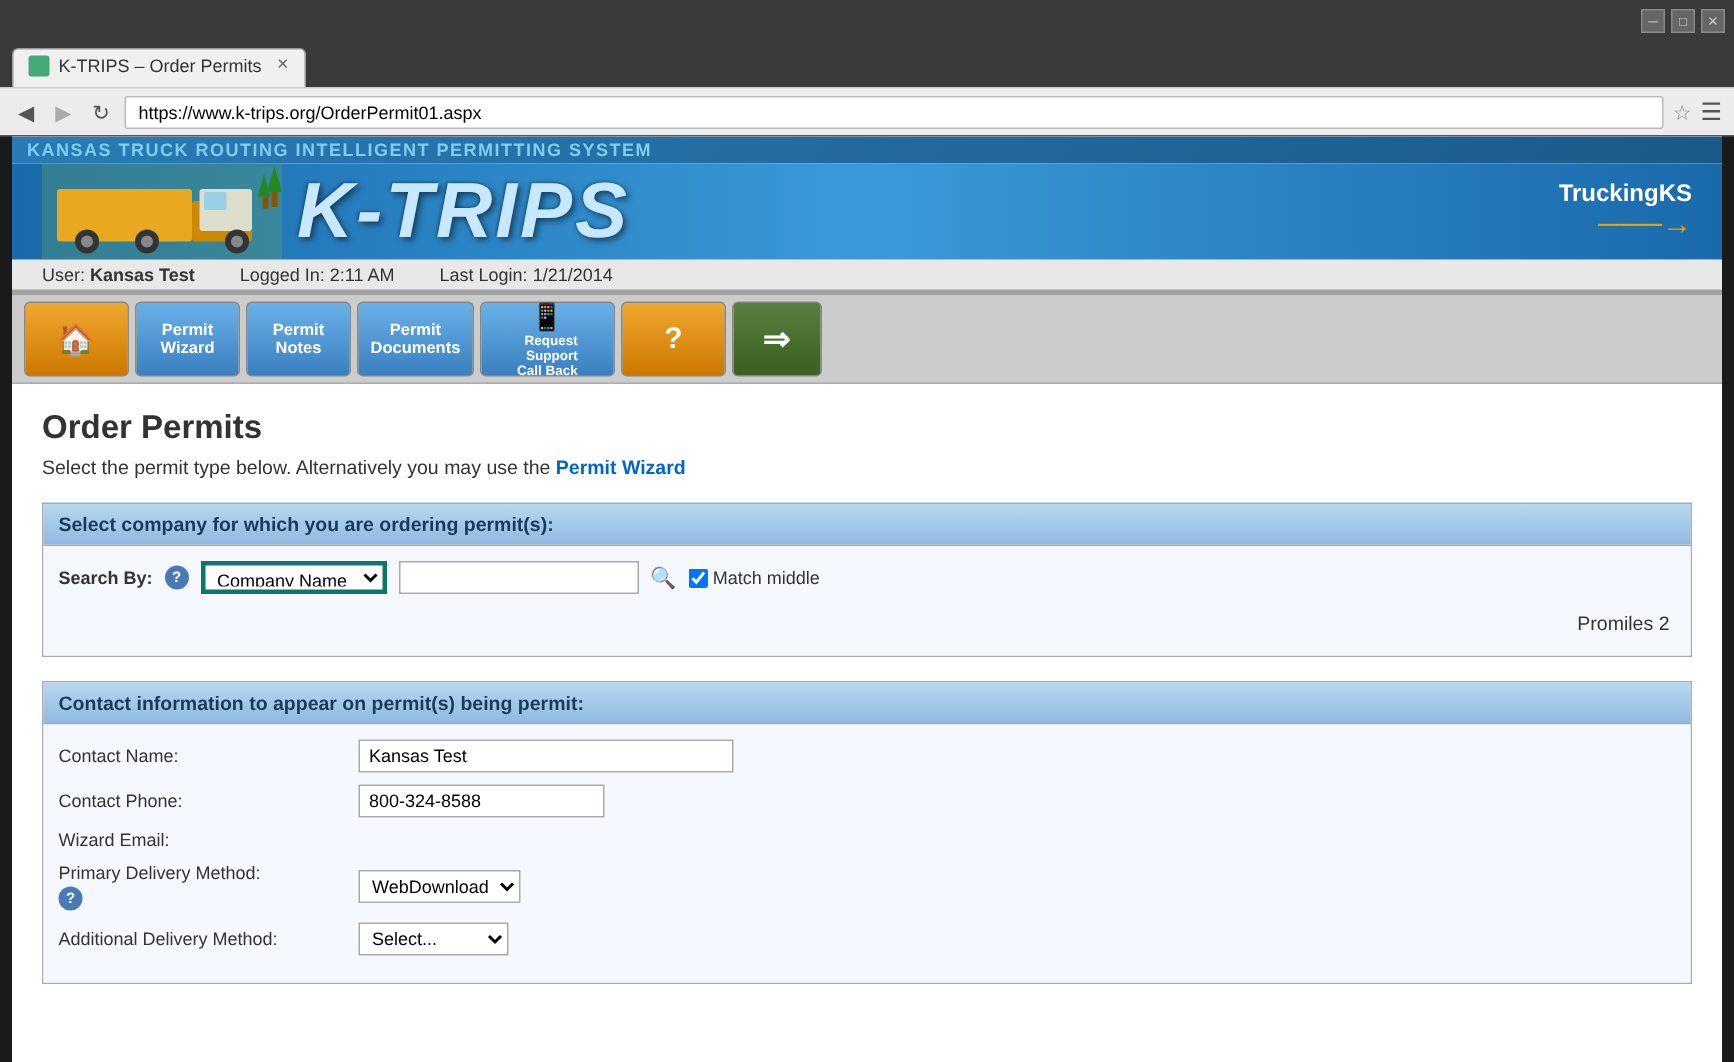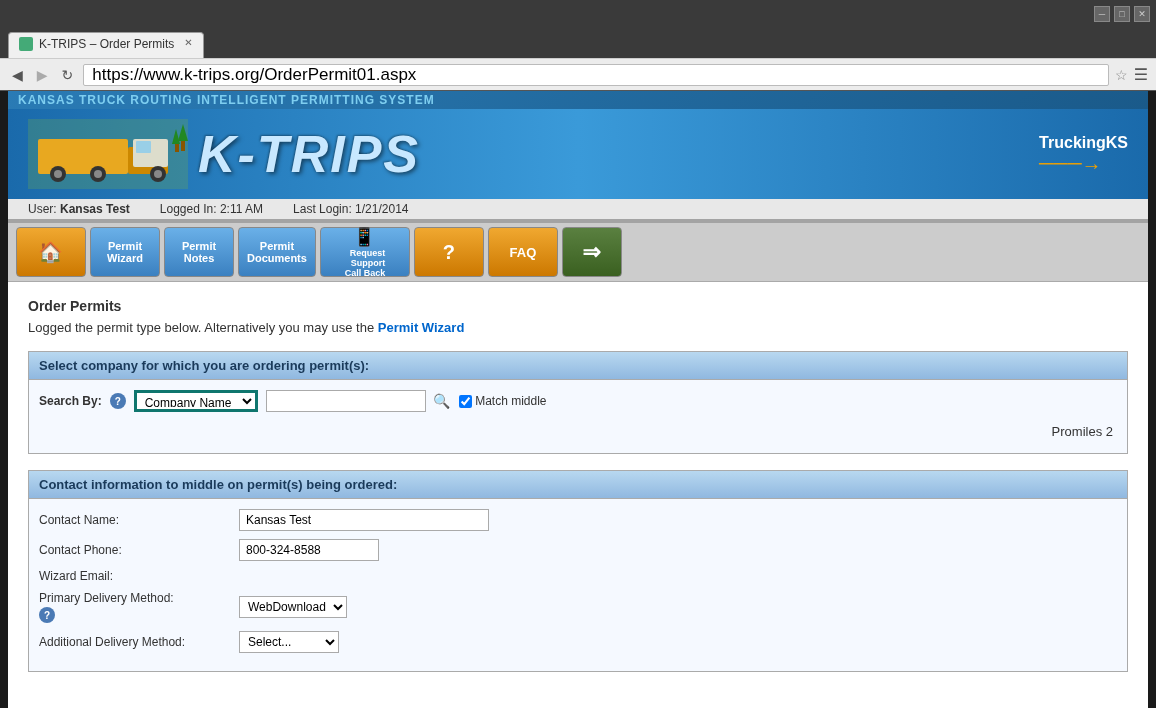--- a/index.html
+++ b/index.html
@@ -87,21 +87,21 @@
       font-size: 14px;
       color: #555;
       padding: 2px 4px;
     }
     .nav-btn:disabled { color: #aaa; cursor: default; }
     .address-input {
       flex: 1;
       border: 1px solid #bbb;
       border-radius: 2px;
       padding: 2px 8px;
-      font-size: 17px;
+      font-size: 12px;
       background: white;
       height: 22px;
     }
     .star-btn {
       font-size: 14px;
       color: #888;
       cursor: pointer;
       background: none;
       border: none;
     }
@@ -129,21 +129,21 @@
       font-size: 12px;
       font-weight: bold;
       letter-spacing: 1px;
       padding: 2px 10px;
       text-transform: uppercase;
     }
 
     
     .site-header {
       background: linear-gradient(to right, #1a6aab 0%, #3a9ad9 50%, #1a6aab 100%);
-      height: 90px;
+      height: 64px;
       display: flex;
       align-items: center;
       justify-content: space-between;
       padding: 0 20px;
       position: relative;
       overflow: hidden;
     }
     .site-header-left {
       display: flex;
       align-items: center;
@@ -161,21 +161,21 @@
       font-style: italic;
       margin-left: 10px;
     }
     .site-logo-text span {
       color: #c8e8ff;
     }
     .trucking-ks {
       color: white;
       font-size: 16px;
       font-weight: bold;
-      text-align: left;
+      text-align: right;
     }
     .trucking-ks .ks-arrow {
       color: #f0a000;
       font-size: 20px;
     }
 
     
     .user-info-bar {
       background: #e8e8e8;
       border-bottom: 4px solid #a3a3a3;
@@ -242,21 +242,21 @@
       font-size: 18px;
     }
 
     
     .content-area {
       padding: 16px 20px;
       background: white;
     }
 
     .page-title {
-      font-size: 14px;
+      font-size: 22px;
       font-weight: bold;
       color: #333;
       margin-bottom: 6px;
     }
 
     .page-subtitle {
       font-size: 13px;
       color: #333;
       margin-bottom: 16px;
     }
@@ -363,21 +363,21 @@
       color: #333;
     }
     .form-input {
       border: 1px solid #aaa;
       padding: 2px 6px;
       font-size: 12px;
       background: white;
       height: 22px;
     }
     .form-input-wide { width: 250px; }
-    .form-input-medium { width: 140px; }
+    .form-input-medium { width: 164px; }
     .form-select {
       padding: 2px 4px;
       font-size: 12px;
       border: 1px solid #aaa;
       background: white;
       height: 22px;
       min-width: 100px;
     }
   </style>
 </head>
@@ -475,33 +475,30 @@
     <div class="nav-item nav-permit-documents">
       <span>Permit<br>Documents</span>
     </div>
     <div class="nav-item nav-request-support" style="min-width:90px;">
       <div style="font-size:18px;">📱</div>
       <span style="font-size:9px;text-align:right;">Request<br>Support<br>Call Back</span>
     </div>
     <div class="nav-item nav-help">
       <span>?</span>
     </div>
-    <div class="nav-item nav-faq">
-      <span>FAQ</span>
-    </div>
     <div class="nav-item nav-exit" style="min-width:60px;">
       <span style="font-size:22px;">⇒</span>
     </div>
   </div>
 
   <div class="content-area">
 
     <div class="page-title">Order Permits</div>
     <div class="page-subtitle">
-      <span>Logged the permit type below. Alternatively you may use the</span>
+      <span>Select the permit type below. Alternatively you may use the</span>
       <a href="#">Permit Wizard</a>
     </div>
 
     <div class="section-box">
       <div class="section-header">Select company for which you are ordering permit(s):</div>
       <div class="section-body">
         <div class="search-row">
           <span class="search-label">Search By:</span>
           <span class="help-icon">?</span>
           <select class="search-select">
@@ -514,21 +511,21 @@
           <label class="match-middle-label">
             <input type="checkbox" checked="" style="">
             <span>Match middle</span>
           </label>
         </div>
         <div class="promiles-text">Promiles 2</div>
       </div>
     </div>
 
     <div class="section-box contact-section">
-      <div class="section-header">Contact information to middle on permit(s) being ordered:</div>
+      <div class="section-header">Contact information to appear on permit(s) being permit:</div>
       <div class="section-body">
 
         <div class="form-row">
           <span class="form-label">Contact Name:</span>
           <input class="form-input form-input-wide" type="text" value="Kansas Test" style="">
         </div>
 
         <div class="form-row">
           <span class="form-label">Contact Phone:</span>
           <input class="form-input form-input-medium" type="text" value="800-324-8588" style="">

